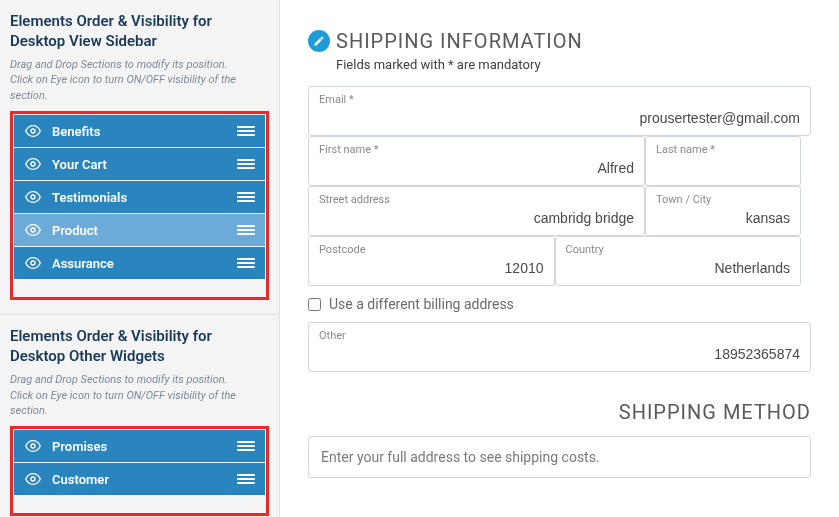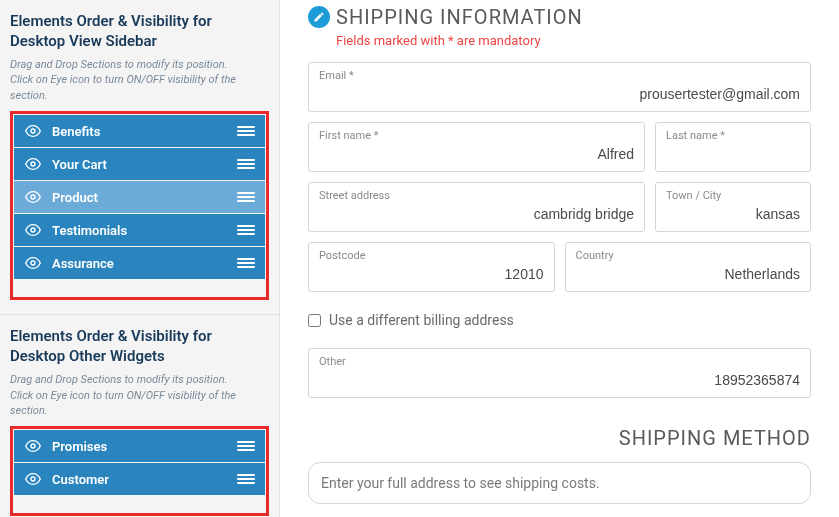--- a/index.html
+++ b/index.html
@@ -68,20 +68,21 @@
   display: flex;
   flex-direction: column;
   justify-content: center;
   gap: 2px;
 }
 .drag-grip .bar { height: 2px; background: #fff; border-radius: 1px; }
 .right-panel {
   flex: 1;
   padding: 5px 28px 20px;
   overflow-y: auto;
+  margin-top: 24px;
 }
 .section-header {
   display: flex;
   align-items: center;
   margin-bottom: 4px;
 }
 .edit-badge {
   width: 22px;
   height: 22px;
   border-radius: 50%;
@@ -100,25 +101,25 @@
 .section-subtitle {
   font-size: 20px;
   font-weight: 400;
   color: #5a5a5a;
   letter-spacing: 1px;
   margin: 28px 0 12px;
   text-align: right;
 }
 .required-note {
   font-size: 13px;
-  color: #ef4444;
+  color: #404040;
   margin-bottom: 14px;
   margin-left: 28px;
 }
-.form-grid { display: flex; flex-wrap: wrap; gap: 10px; }
+.form-grid { display: flex; flex-wrap: wrap; }
 .form-field {
   border: 1px solid #cfd7de;
   border-radius: 3px;
   padding: 6px 10px 8px;
   background: #fff;
 }
 .form-field.full { width: 100%; }
 .form-field.half { width: calc(50% - 5px); }
 .form-field.wide { width: calc(68% - 5px); }
 .form-field.narrow { width: calc(32% - 5px); }
@@ -140,21 +141,21 @@
 .checkbox-row {
   display: flex;
   align-items: center;
   margin: 10px 0;
   font-size: 14px;
   color: #6a6a6a;
 }
 .checkbox-row input { margin-right: 8px; }
 .shipping-method-box {
   border: 1px solid #cfd7de;
-  border-radius: 12px;
+  border-radius: 3px;
   padding: 12px;
   font-size: 14px;
   color: #7a7a7a;
   background: #fff;
 }
 
 .left-panel::-webkit-scrollbar, .right-panel::-webkit-scrollbar { width: 8px; }
 .left-panel::-webkit-scrollbar-thumb { background: #c8c8c8; border-radius: 4px; }
 </style>
 </head>
@@ -189,42 +190,42 @@
               <circle cx="12" cy="12" r="3"></circle>
             </svg>
         </span>
         <span class="drag-label">Your Cart</span>
         <span class="drag-grip">
             <span class="bar"></span>
             <span class="bar"></span>
             <span class="bar"></span>
           </span>
       </div>
+      <div class="drag-item">
+        <span class="drag-eye">
+          <svg width="16" height="16" viewBox="0 0 24 24" fill="none" stroke="#fff" stroke-width="2">
+              <path d="M1 12s4-8 11-8 11 8 11 8-4 8-11 8-11-8-11-8z"></path>
+              <circle cx="12" cy="12" r="3"></circle>
+            </svg>
+        </span>
+        <span class="drag-label">Testimonials</span>
+        <span class="drag-grip">
+            <span class="bar"></span>
+            <span class="bar"></span>
+            <span class="bar"></span>
+          </span>
+      </div>
       <div class="drag-item light">
         <span class="drag-eye">
           <svg width="16" height="16" viewBox="0 0 24 24" fill="none" stroke="#fff" stroke-width="2">
               <path d="M1 12s4-8 11-8 11 8 11 8-4 8-11 8-11-8-11-8z"></path>
               <circle cx="12" cy="12" r="3"></circle>
             </svg>
         </span>
         <span class="drag-label">Product</span>
-        <span class="drag-grip">
-            <span class="bar"></span>
-            <span class="bar"></span>
-            <span class="bar"></span>
-          </span>
-      </div>
-      <div class="drag-item">
-        <span class="drag-eye">
-          <svg width="16" height="16" viewBox="0 0 24 24" fill="none" stroke="#fff" stroke-width="2">
-              <path d="M1 12s4-8 11-8 11 8 11 8-4 8-11 8-11-8-11-8z"></path>
-              <circle cx="12" cy="12" r="3"></circle>
-            </svg>
-        </span>
-        <span class="drag-label">Testimonials</span>
         <span class="drag-grip">
             <span class="bar"></span>
             <span class="bar"></span>
             <span class="bar"></span>
           </span>
       </div>
       <div class="drag-item">
         <span class="drag-eye">
           <svg width="16" height="16" viewBox="0 0 24 24" fill="none" stroke="#fff" stroke-width="2">
               <path d="M1 12s4-8 11-8 11 8 11 8-4 8-11 8-11-8-11-8z"></path>

